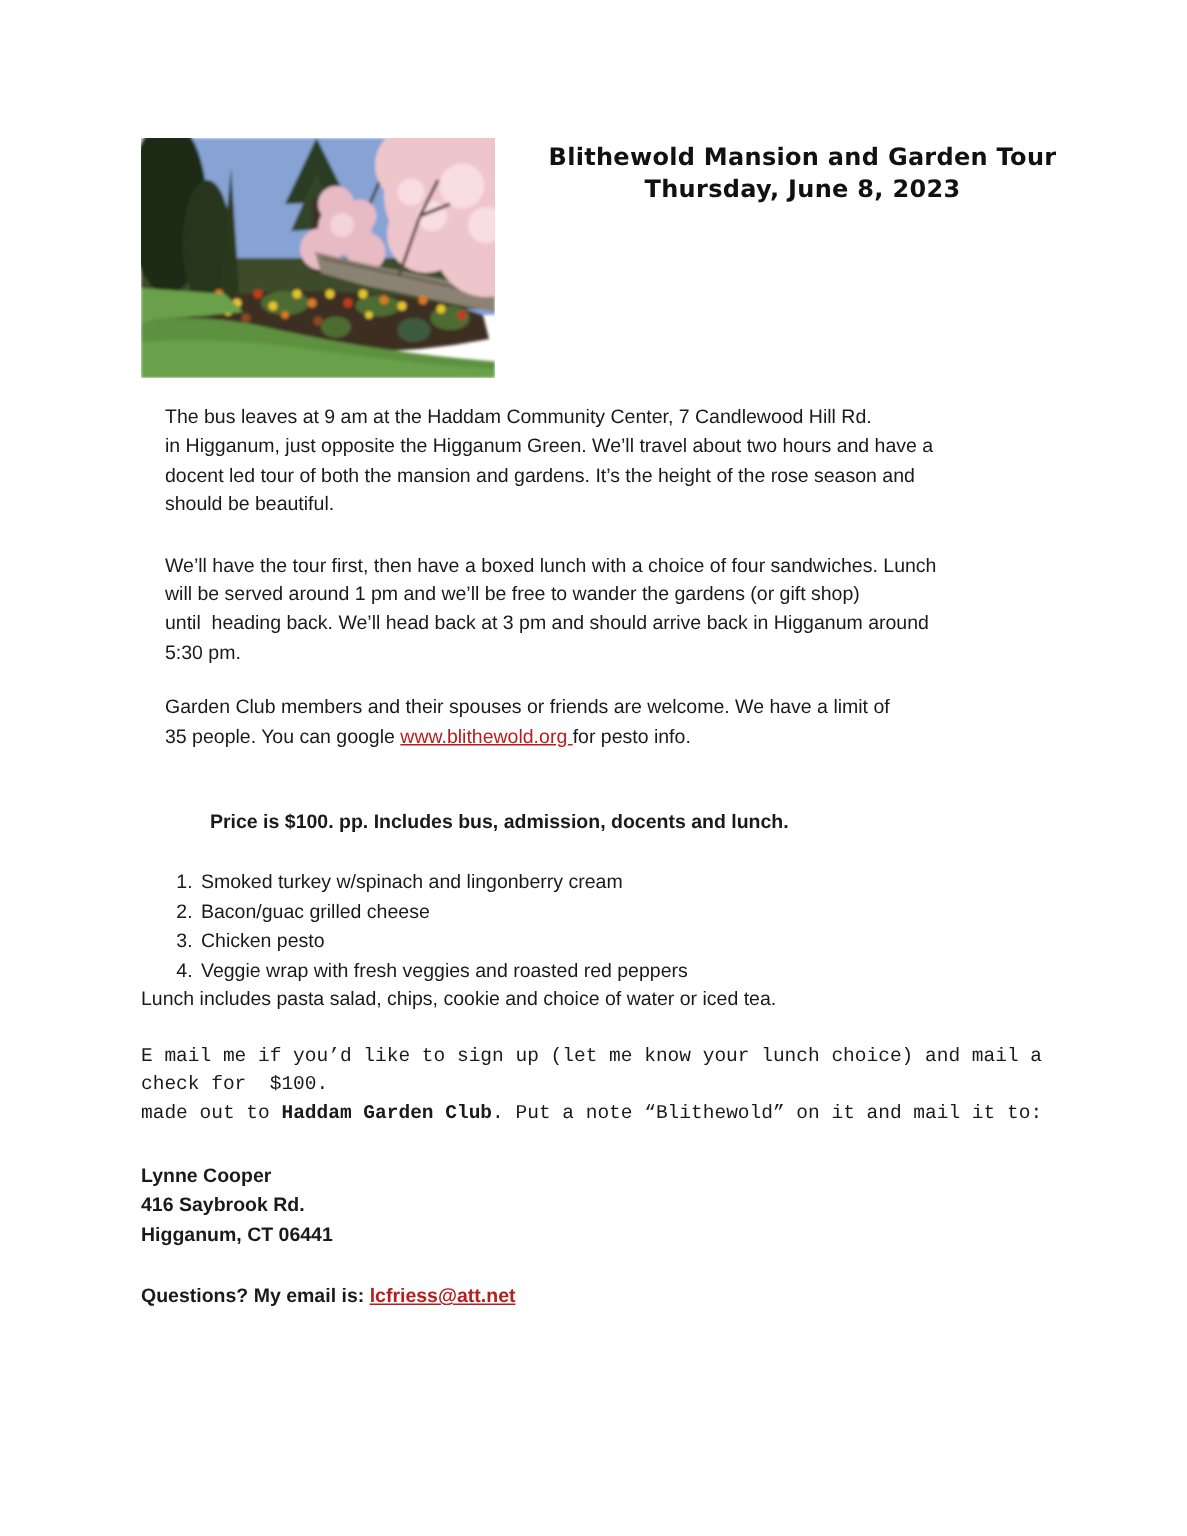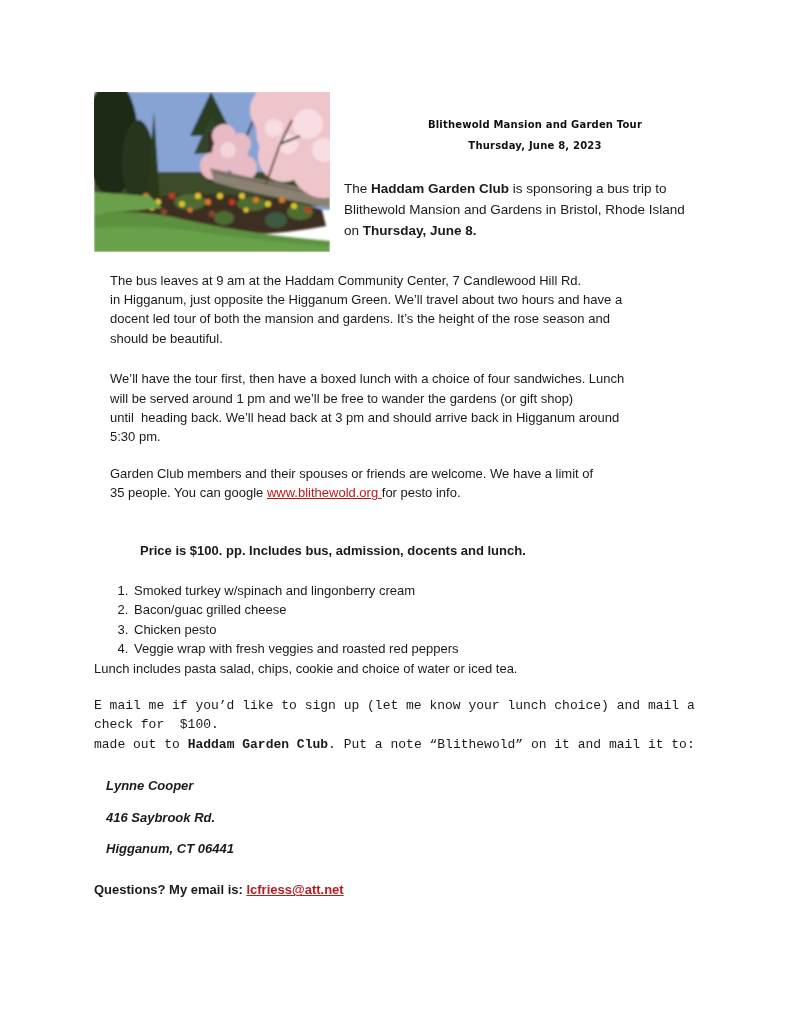--- a/index.html
+++ b/index.html
@@ -15,26 +15,25 @@
     line-height: 19.4px;
     color: #1a1a1a;
     overflow: hidden;
   }
   .header-row { display: flex; gap: 14px; margin-bottom: 16px; }
   .photo-frame { width: 236px; height: 160px; flex: none; overflow: hidden; }
   .right-col { width: 382px; padding-top: 2px; }
   .doc-title {
     font-family: "DejaVu Sans", sans-serif;
     font-weight: bold;
-    font-size: 10px;
+    font-size: 16px;
     line-height: 21px;
     text-align: center;
     color: #111;
     letter-spacing: 0.2px;
-    margin-top: 20px;
   }
   .intro-para {
     margin-top: 22px;
     font-size: 13.5px;
     line-height: 21px;
     white-space: pre-wrap;
   }
   .body-para { margin: 16px; white-space: pre-wrap; }
   .mb-bus { margin-bottom: 21px; }
   .mb-tour { margin-bottom: 17px; }
@@ -45,21 +44,21 @@
     font-weight: bold;
     white-space: pre-wrap;
   }
   .lunch-block { margin-bottom: 18px; }
   .lunch-heading { font-weight: bold; margin: 0; }
   ol.lunch-list { margin: 0; padding-left: 38px; }
   ol.lunch-list li { margin: 0; padding-left: 2px; }
   .lunch-note { margin: 0; white-space: pre-wrap; }
   .signup-para { margin: 0 0 22px 0; white-space: pre-wrap; font-family: Liberation Mono, monospace; }
   .address-block { margin: 0 0 22px 0; font-weight: bold; }
-  .address-block div { margin: 12px; font-style: italic; }
+  .address-block div { margin: 0; }
   .questions-line { margin: 0; font-weight: bold; white-space: pre-wrap; }
   a.doc-link { color: #b91c1c; text-decoration: underline; cursor: pointer; }
   a.email-link { font-weight: bold; text-align: right; }
   b { font-weight: bold; }
 </style>
 </head>
 <body>
 
 <div class="page">
 
@@ -155,23 +154,20 @@
           <path d="M0,160 L0,136 Q60,132 120,142 Q180,150 236,154 L236,160 Z" fill="#68a149"></path>
         </g>
       </svg>
     </div>
 
     <div class="right-col">
       <div class="doc-title">
         <div>Blithewold Mansion and Garden Tour</div>
         <div>Thursday, June 8, 2023</div>
       </div>
-      <p class="intro-para"><span>The </span><b>Haddam Garden Club</b><span> is sponsoring a bus trip to
-Blithewold Mansion and Gardens in Bristol, Rhode Island
-on </span><b>Thursday, June 8.</b></p>
     </div>
   </div>
 
   <main>
 
     <p class="body-para mb-bus">The bus leaves at 9 am at the Haddam Community Center, 7 Candlewood Hill Rd.
 in Higganum, just opposite the Higganum Green. We’ll travel about two hours and have a
 docent led tour of both the mansion and gardens. It’s the height of the rose season and
 should be beautiful.</p>
 

